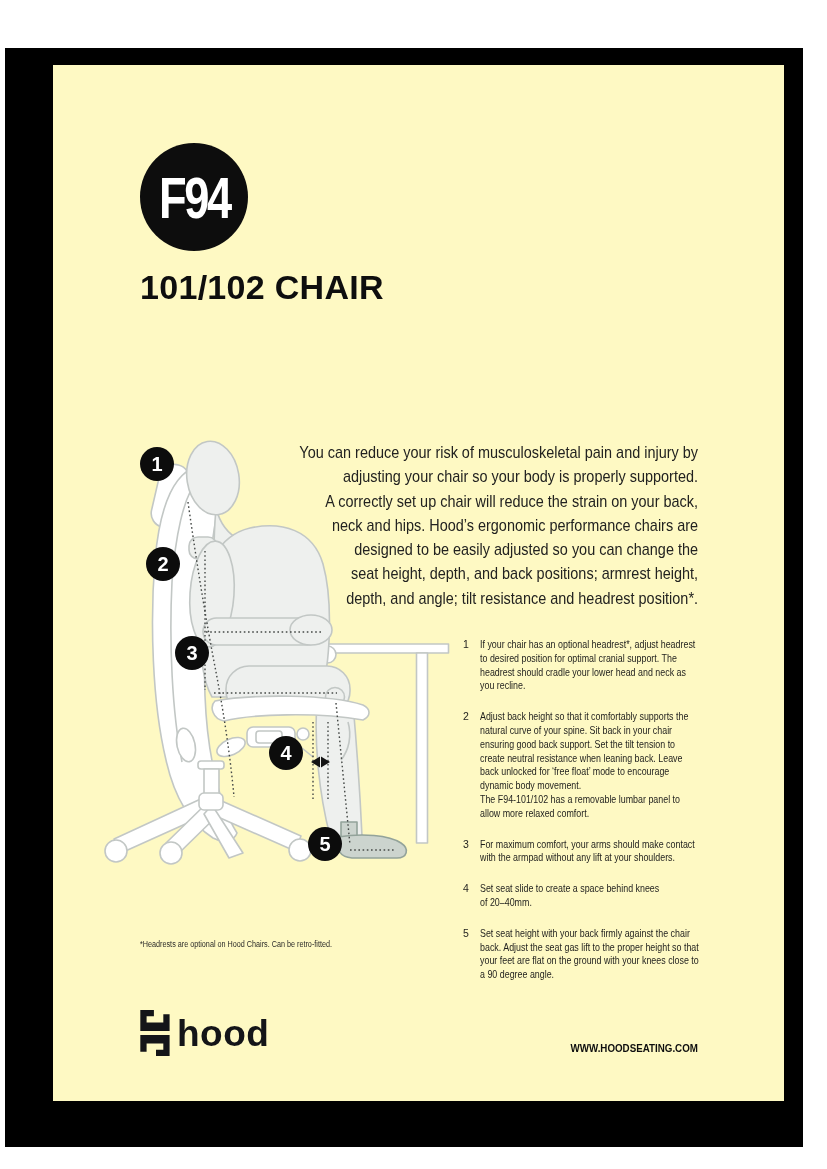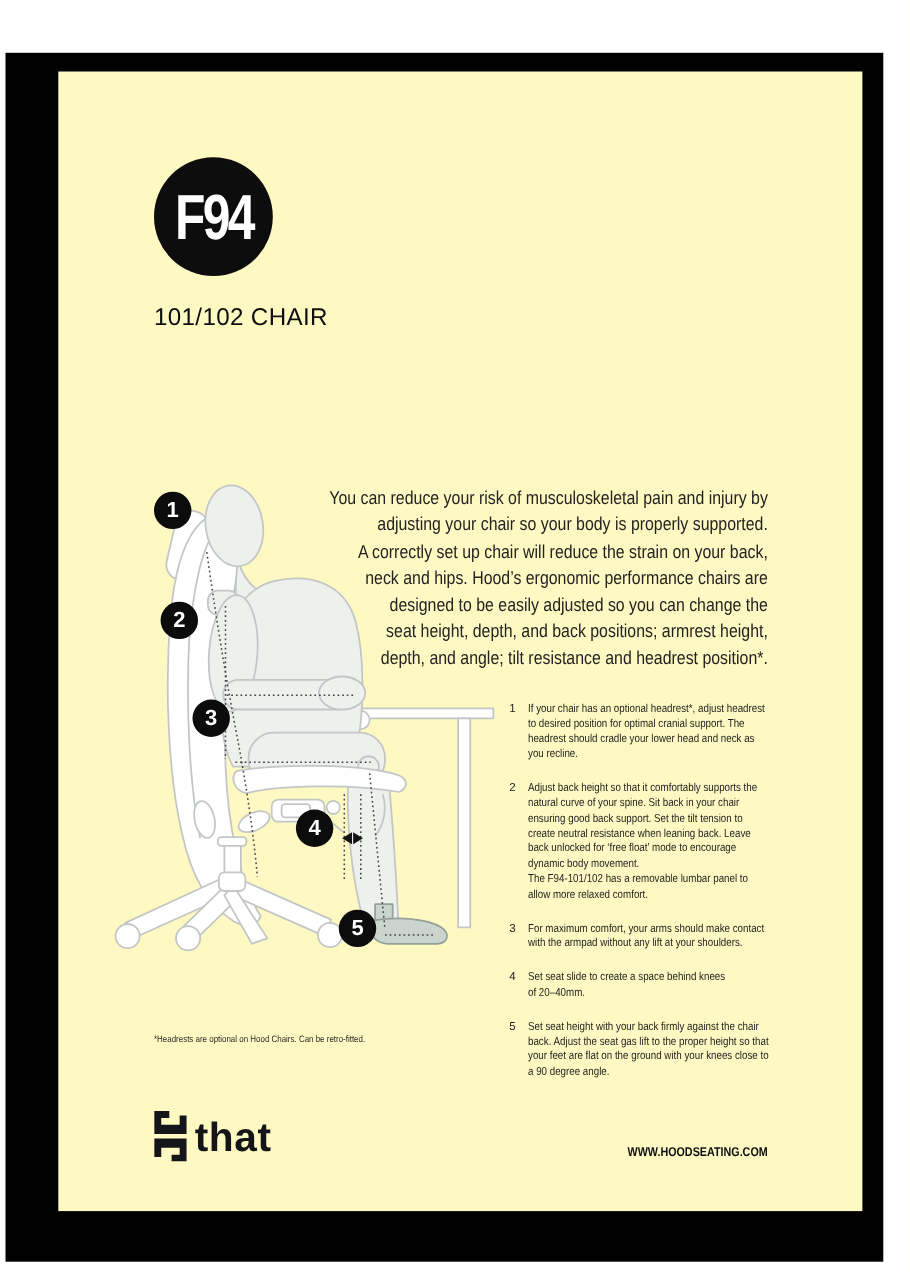--- a/index.html
+++ b/index.html
@@ -8,22 +8,22 @@
   .frame{position:absolute;left:5px;top:48px;width:798px;height:1099px;background:#000;}
   .page{position:absolute;left:53px;top:65px;width:731px;height:1036px;background:#fef9c3;}
 
   
   .roundel{position:absolute;left:87px;top:78px;width:108px;height:108px;border-radius:50%;
            background:#0d0d0d;display:flex;align-items:center;justify-content:center;}
   .roundel span{color:#fff;font-weight:bold;font-size:58px;letter-spacing:-3px;
                 transform:scaleX(.78);white-space:nowrap;}
 
   
-  .headline{position:absolute;left:87px;top:206px;font-weight:normal;color:#0e0e0e;
-            font-size:22px;line-height:33px;letter-spacing:.3px;}
+  .headline{position:absolute;left:87px;top:206px;font-weight:bold;color:#0e0e0e;
+            font-size:34px;line-height:33px;letter-spacing:.3px;}
   .headline div{white-space:nowrap;}
 
   
   .intro{position:absolute;right:86px;top:376px;text-align:right;font-size:17px;
          line-height:24.3px;color:#222220;transform:scaleX(.85);transform-origin:right top;}
   .intro div{white-space:nowrap;}
 
   
   .steps{position:absolute;left:410px;top:573px;font-size:10.5px;line-height:13.8px;color:#1e1e1c;}
   .step{display:flex;margin-bottom:17px;}
@@ -168,16 +168,16 @@
       <div class="step-text">Set seat height with your back firmly against the chair back. Adjust the seat gas lift to the proper height so that your feet are flat on the ground with your knees close to a 90 degree angle.</div>
     </div>
   </div>
 
   <div class="footnote">*Headrests are optional on Hood Chairs. Can be retro-fitted.</div>
 
   <svg class="hood-mark" width="32" height="46" viewBox="0 0 30 44">
     <path fill="#141518" d="M0 0 H13 V6 H6 V12 H22 V4 H28 V20 H0 Z"></path>
     <path fill="#141518" d="M28 44 H15 V38 H22 V32 H6 V40 H0 V24 H28 Z"></path>
   </svg>
-  <div class="hood-word">that</div>
+  <div class="hood-word">hood</div>
   <div class="website">WWW.HOODSEATING.COM</div>
 
 </div>
 
 </body></html>

